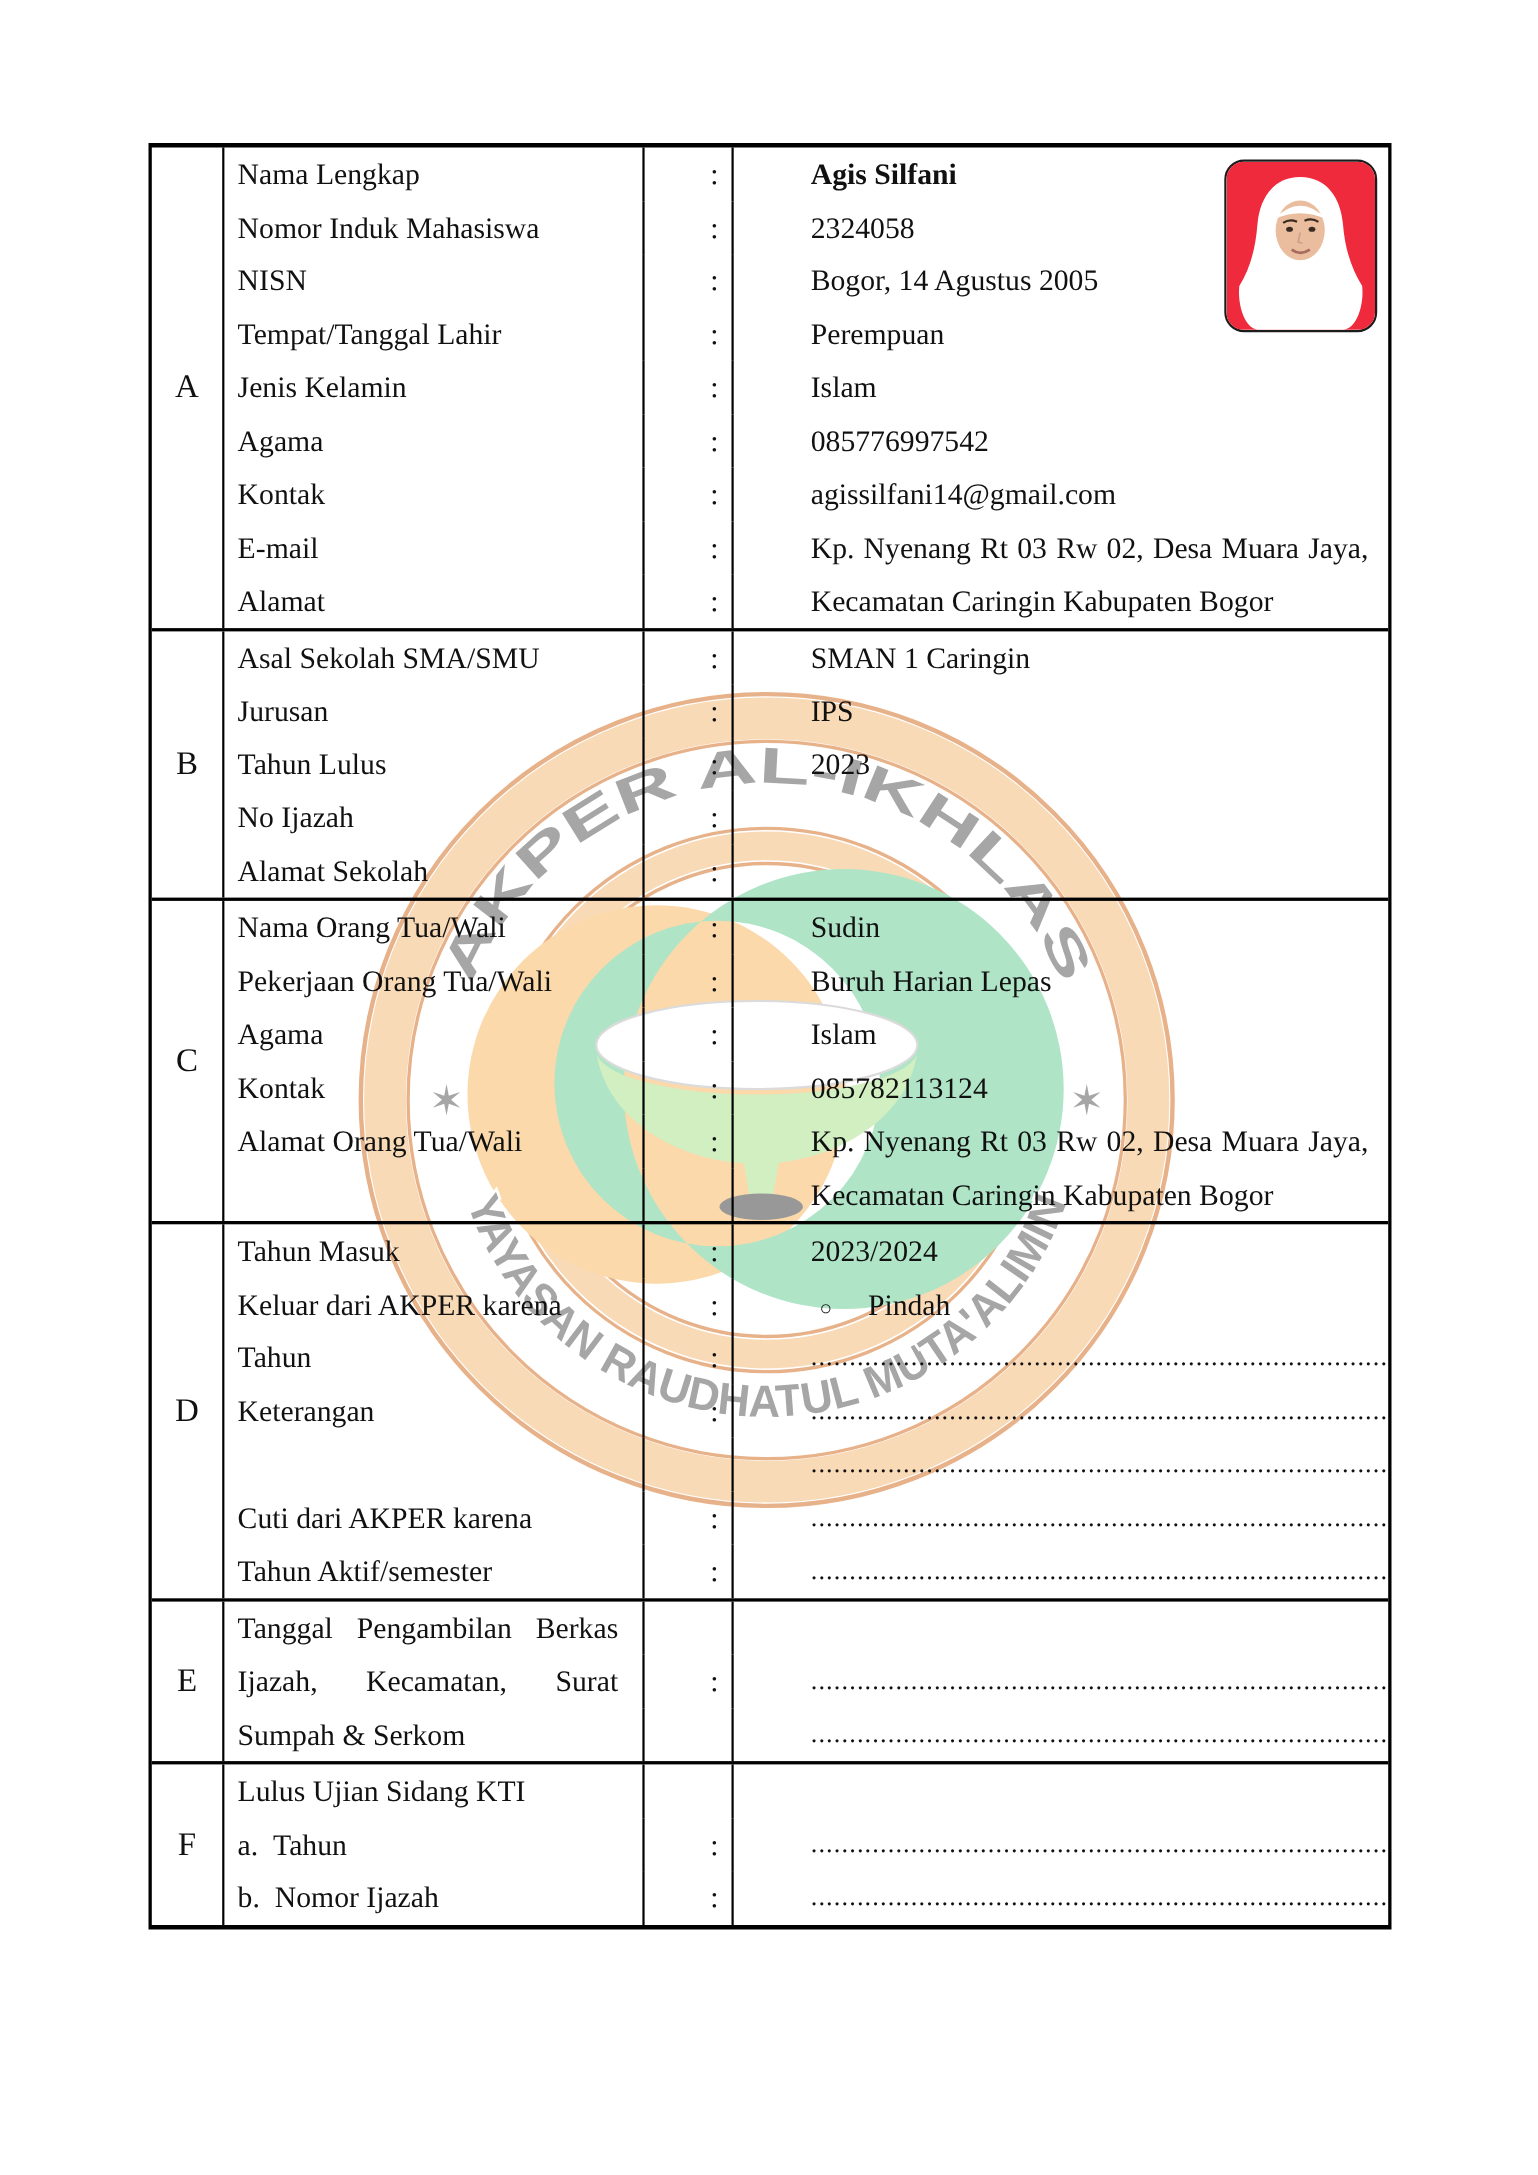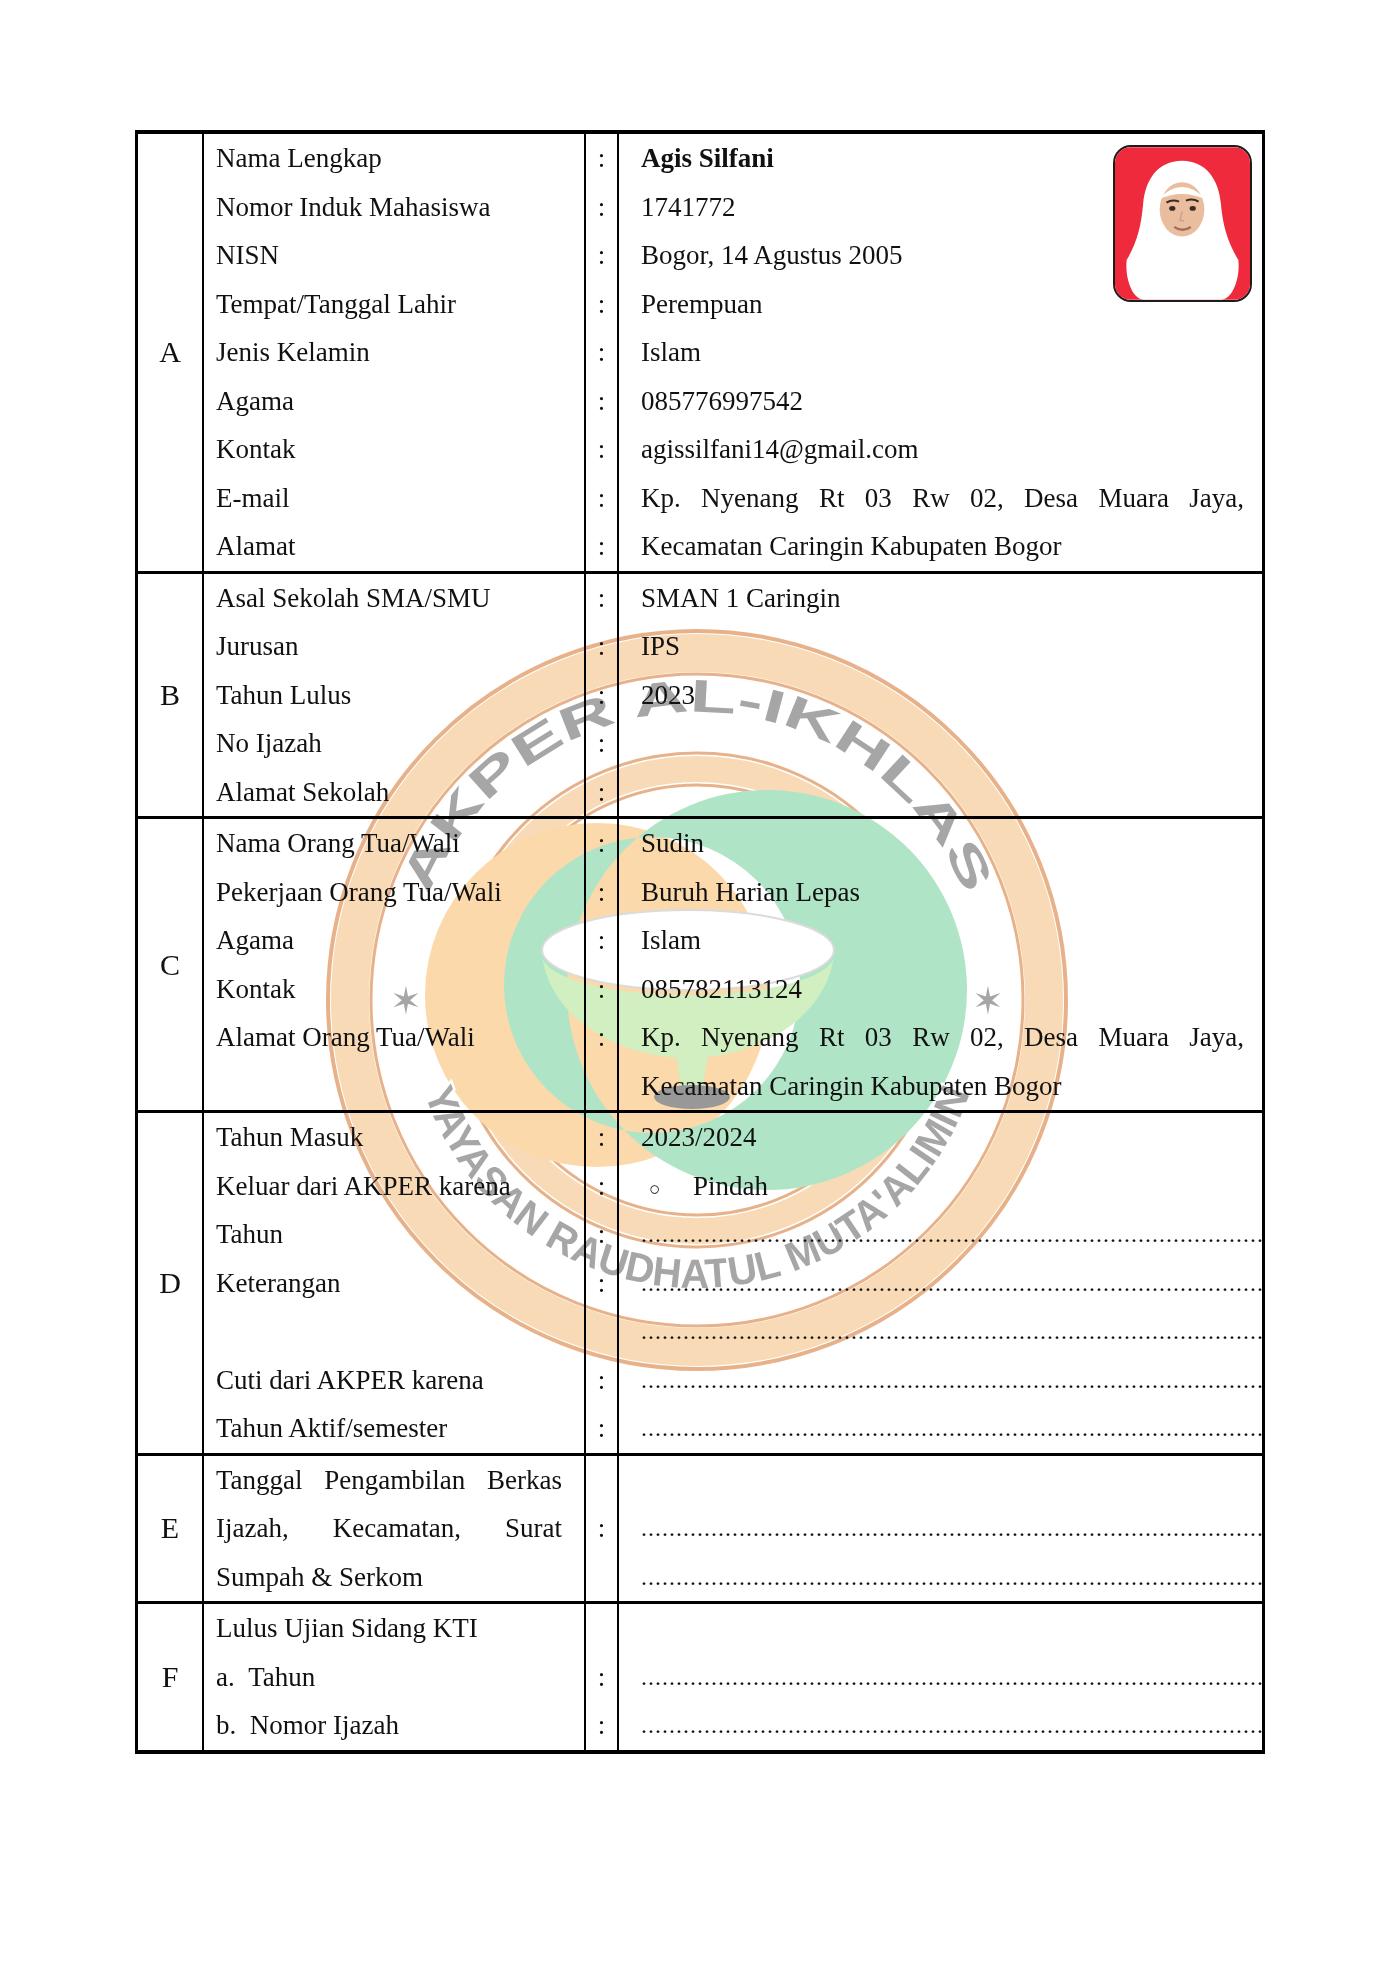--- a/index.html
+++ b/index.html
@@ -28,21 +28,21 @@
     border:3px solid #000; border-top-width:4px; border-bottom-width:4px;
     background:transparent; box-sizing:border-box;
   }
   .section { display:flex; }
   .section + .section { border-top:3px solid #000; }
   .letter-cell {
     flex:0 0 66px; border-right:2px solid #000; box-sizing:border-box;
     display:flex; align-items:center; justify-content:center; font-size:30px;
   }
   .rows { flex:1 1 auto; display:flex; flex-direction:column; min-width:0; }
-  .row  { display:flex; height:48.5px; min-width:0; }
+  .row  { display:flex; height:48.5px; min-width:0;gap:48px; }
   .cell { font-size:27px; line-height:48.5px; height:48.5px; box-sizing:border-box;
           overflow:hidden; white-space:nowrap; }
   .cell.label { flex:0 0 382px; border-right:2px solid #000; padding:0 22px 0 12px; }
   .cell.colon { flex:0 0 33px;  border-right:2px solid #000; text-align:center; }
   .cell.value { flex:1 1 auto;  padding:0 18px 0 22px; min-width:0; }
   .jlast { text-align:justify; text-align-last:justify; }
   .bold  { font-weight:bold; }
   .dots  { font-size:24px; letter-spacing:1px; }
   .opt-marker { display:inline-block; width:44px; padding-left:8px; font-size:19px; }
 
@@ -93,21 +93,21 @@
         <div class="letter-cell">A</div>
         <div class="rows">
           <div class="row">
             <div class="cell label">Nama Lengkap</div>
             <div class="cell colon">:</div>
             <div class="cell value bold">Agis Silfani</div>
           </div>
           <div class="row">
             <div class="cell label">Nomor Induk Mahasiswa</div>
             <div class="cell colon">:</div>
-            <div class="cell value">1741772</div>
+            <div class="cell value">2324058</div>
           </div>
           <div class="row">
             <div class="cell label">NISN</div>
             <div class="cell colon">:</div>
             <div class="cell value">Bogor, 14 Agustus 2005</div>
           </div>
           <div class="row">
             <div class="cell label">Tempat/Tanggal Lahir</div>
             <div class="cell colon">:</div>
             <div class="cell value">Perempuan</div>

